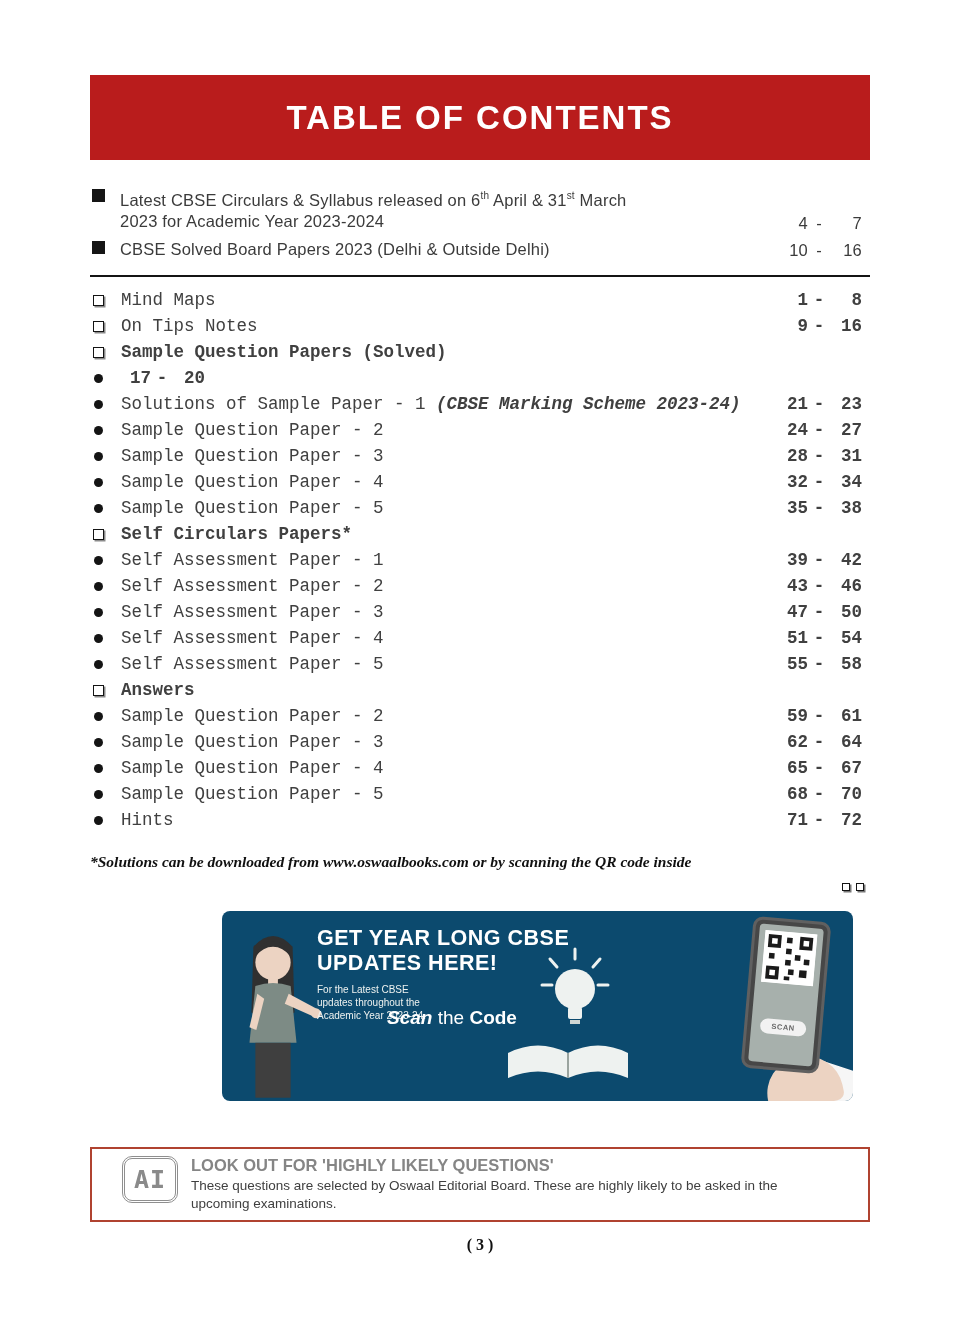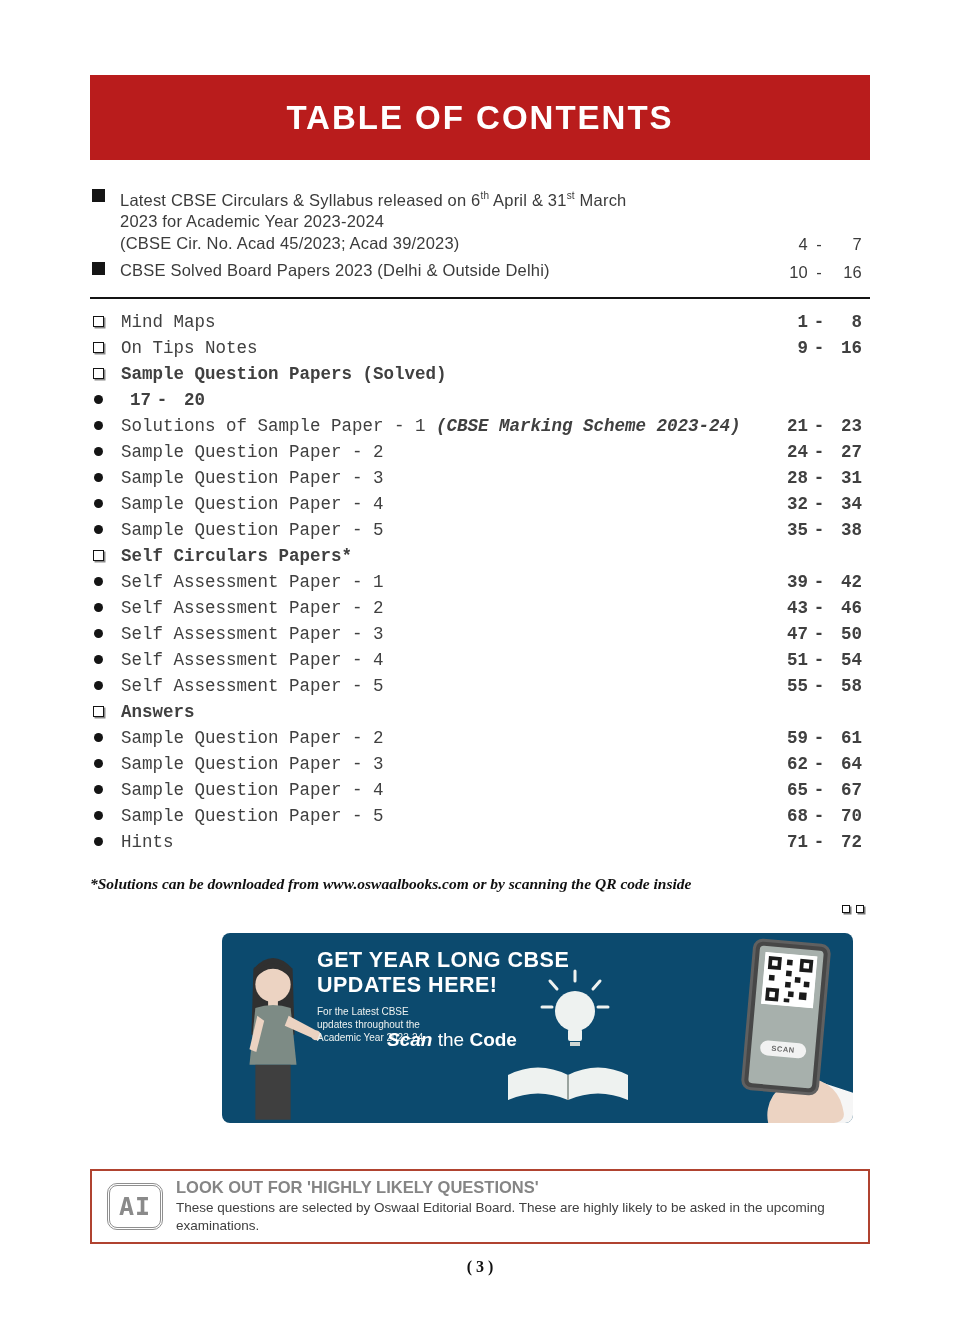--- a/index.html
+++ b/index.html
@@ -47,21 +47,21 @@
   .scan-bold{font-weight:700}
   .bulb{position:absolute;left:318px;top:36px}
   .book{position:absolute;left:281px;top:122px}
   .sleeve{position:absolute;right:-8px;bottom:-10px;width:58px;height:46px;background:#f6f6f6;border-radius:10px;transform:rotate(18deg)}
   .hand{position:absolute;right:12px;bottom:-6px;width:76px;height:50px;background:#ecd3c2;border-radius:36px 36px 8px 8px;transform:rotate(-12deg)}
   .phone{position:absolute;right:28px;top:8px;width:78px;height:152px;background:#474747;border:3px solid #606060;border-radius:10px;transform:rotate(5deg);display:flex;justify-content:center;padding-top:4px}
   .screen{width:64px;height:138px;background:#a7b0ac;border-radius:4px;display:flex;flex-direction:column;align-items:center;padding-top:6px}
   .qr{width:52px;height:52px;background:#fff}
   .scan-pill{margin-top:36px;background:#f2f2f2;border-radius:8px;font-size:7.5px;color:#666;padding:3px 11px;font-weight:700;letter-spacing:.5px}
 
-  .ai-box{margin-top:46px;border:2px solid #b04330;display:flex;align-items:center;gap:13px;padding:7px 15px}
+  .ai-box{margin-top:46px;border:2px solid #b04330;display:flex;align-items:flex-start;gap:13px;padding:7px 30px}
   .ai-logo{flex:none;width:56px;height:47px;border:3px double #8f8f8f;border-radius:10px;display:flex;align-items:center;justify-content:center;font-family:"DejaVu Sans Mono",monospace;font-weight:700;font-size:25px;color:#8a8a8a;letter-spacing:1px}
   .ai-title{color:#858585;font-weight:700;font-size:16.5px}
   .ai-body{color:#404040;font-size:13.5px;line-height:18px;margin-top:2px}
 
   .footer-page{margin-top:14px;text-align:center;font-family:"Liberation Serif",serif;font-weight:700;font-size:16px;color:#111}
 </style>
 </head>
 <body>
 
 <div class="page">
@@ -70,21 +70,20 @@
     <div class="header-bar">
       <div class="header-title">TABLE OF CONTENTS</div>
     </div>
 
     <div class="top-section">
       <div class="top-item">
         <span class="sqb"></span>
         <div class="top-lines">
           <div><span>Latest CBSE Circulars &amp; Syllabus released on 6</span><sup>th</sup><span> April &amp; 31</span><sup>st</sup><span> March</span></div>
           <div>2023 for Academic Year 2023-2024</div>
-          <div>(CBSE Cir. No. Acad 45/2023; Acad 39/2023)</div>
         </div>
         <span class="pg top-pg">
             <span class="pf">4</span>
             <span class="pd">-</span>
             <span class="pt">7</span>
           </span>
       </div>
       <div class="top-item">
         <span class="sqb" style="margin-top:2px"></span>
         <div class="top-lines">

